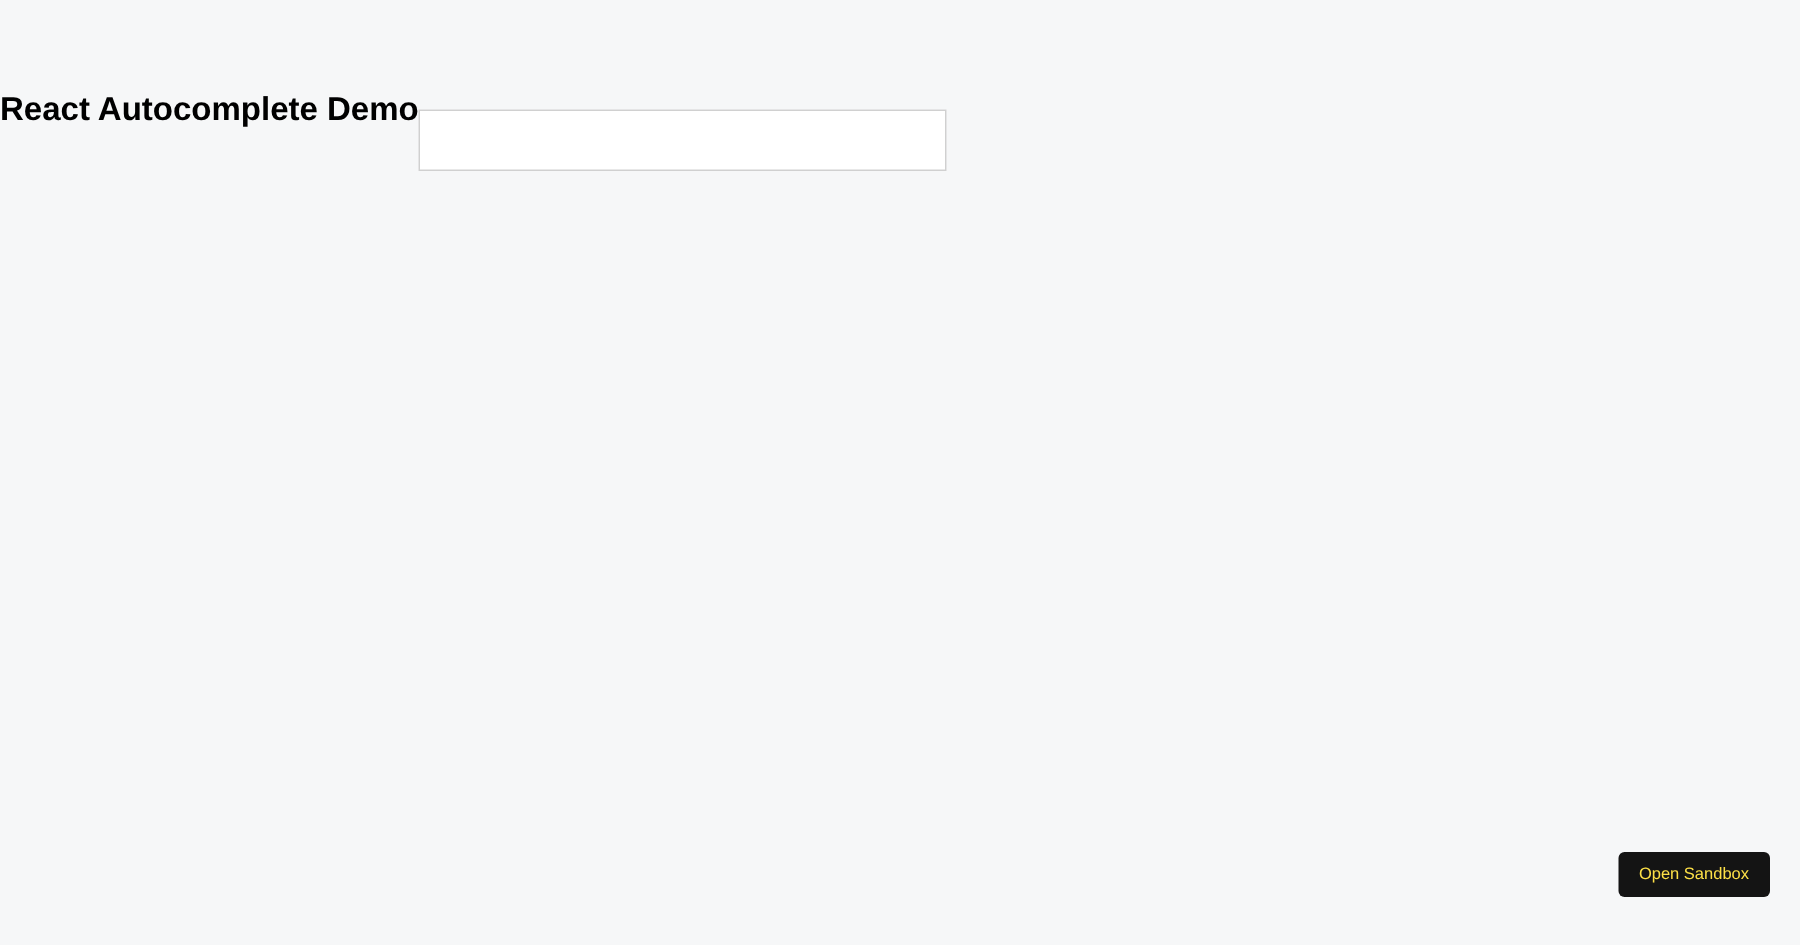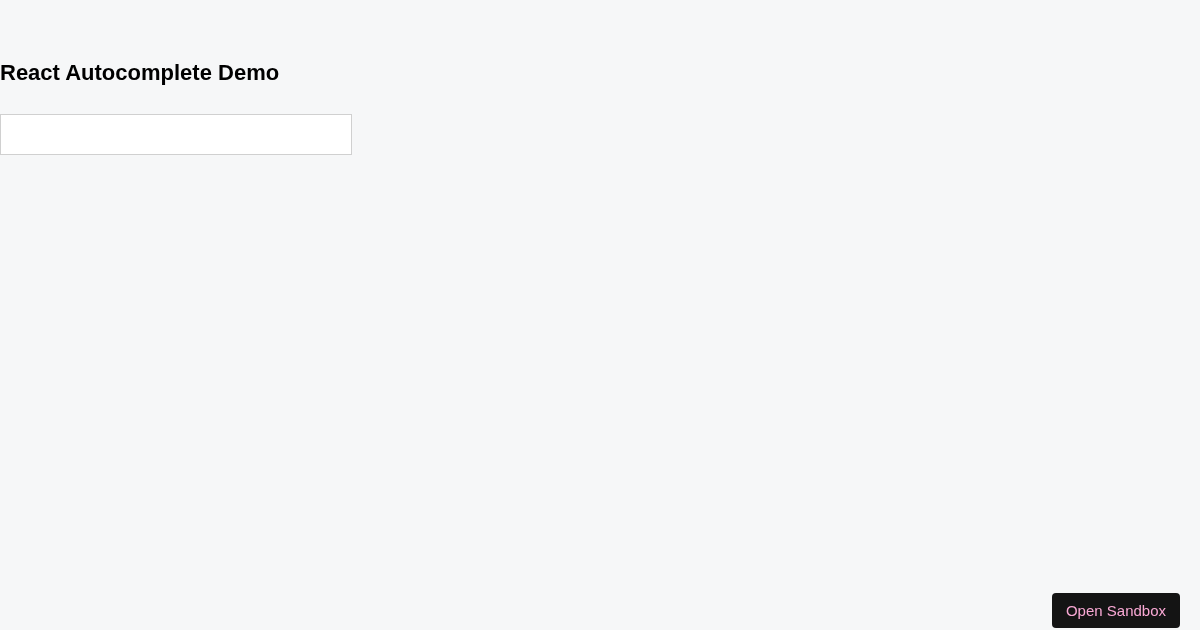--- a/index.html
+++ b/index.html
@@ -9,49 +9,49 @@
     }
     body {
       width: 1200px;
       height: 630px;
       background-color: #f6f7f8;
       font-family: -apple-system, BlinkMacSystemFont, "Segoe UI", Helvetica, Arial, sans-serif;
       position: relative;
     }
     .container {
       display: flex;
-      flex-direction: column;
-      align-items: flex-start;
+      flex-direction: row;
+      align-items: flex-end;
       padding-top: 60px;
     }
     .title {
       font-size: 22px;
       font-weight: 700;
       color: #000;
       margin-bottom: 28px;
     }
     .autocomplete-input {
       width: 352px;
       height: 41px;
       border: 1px solid #d0d0d0;
       background-color: #fff;
       font-size: 16px;
       padding: 8px 12px;
       outline: none;
     }
     .open-sandbox-btn {
       position: absolute;
-      bottom: 2px;
+      bottom: 32px;
       right: 20px;
       background-color: #141414;
-      color: #f9a8d4;
+      color: #fde047;
       border: none;
       border-radius: 4px;
       padding: 9px 14px;
-      font-size: 15px;
+      font-size: 11px;
       font-family: inherit;
       cursor: pointer;
     }
   </style>
 </head>
 <body>
 
 <div class="container">
   <h1 class="title">React Autocomplete Demo</h1>
   <input type="text" class="autocomplete-input" value="" style="">

